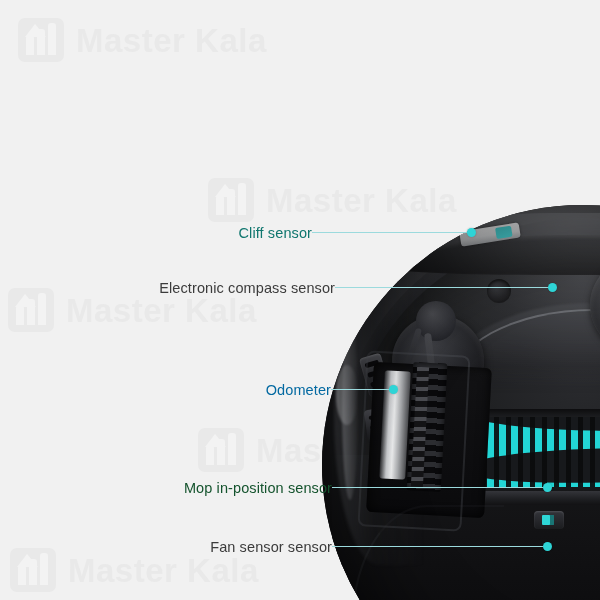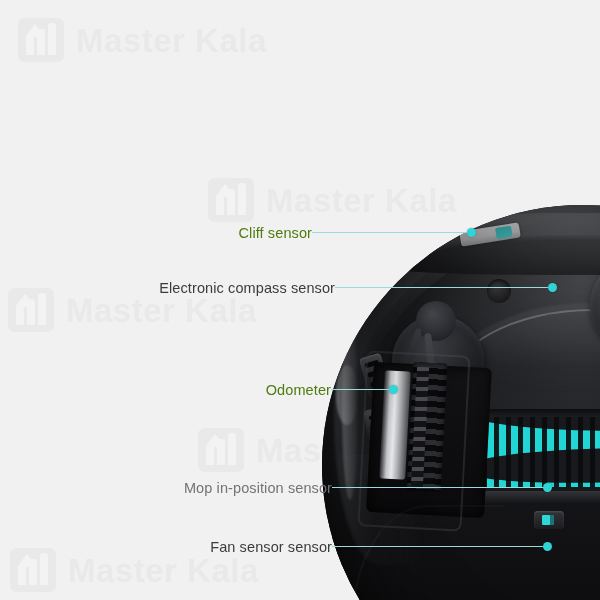--- a/index.html
+++ b/index.html
@@ -495,36 +495,36 @@
     <div class="r-layer" id="notch2"></div>
     <div class="r-layer" id="gloss"></div>
     <div class="r-layer" id="vignette"></div>
   </div>
   <div id="notch" style="position:absolute;left:324px;top:583px;width:0;height:0"></div>
 
   <div id="callouts">
       <div class="callout" style="left: 312px; top: 232px;">
         <span class="c-line" style="width: 163px; background: rgb(155, 218, 221);"></span>
         <span class="c-dot" style="left: 155px; background: rgb(46, 212, 214);"></span>
-        <span class="c-label" style="color: #4d7c0f;">Cliff sensor</span>
+        <span class="c-label" style="color: #0f766e;">Cliff sensor</span>
       </div>
       <div class="callout" style="left: 335px; top: 287px;">
         <span class="c-line" style="width: 221px; background: rgb(155, 218, 221);"></span>
         <span class="c-dot" style="left: 213px; background: rgb(46, 212, 214);"></span>
         <span class="c-label" style="color: rgb(60, 60, 60);">Electronic compass sensor</span>
       </div>
       <div class="callout" style="left: 331px; top: 389px;">
         <span class="c-line" style="width: 66px; background: rgb(155, 218, 221);"></span>
         <span class="c-dot" style="left: 58px; background: rgb(46, 212, 214);"></span>
-        <span class="c-label" style="color: #4d7c0f;">Odometer</span>
+        <span class="c-label" style="color: #0369a1;">Odometer</span>
       </div>
       <div class="callout" style="left: 332px; top: 487px;">
         <span class="c-line" style="width: 219px; background: rgb(155, 218, 221);"></span>
         <span class="c-dot" style="left: 211px; background: rgb(46, 212, 214);"></span>
-        <span class="c-label" style="color: #737373;">Mop in-position sensor</span>
+        <span class="c-label" style="color: #14532d;">Mop in-position sensor</span>
       </div>
       <div class="callout" style="left: 332px; top: 546px;">
         <span class="c-line" style="width: 219px; background: rgb(155, 218, 221);"></span>
         <span class="c-dot" style="left: 211px; background: rgb(46, 212, 214);"></span>
         <span class="c-label" style="color: rgb(60, 60, 60);">Fan sensor sensor</span>
       </div>
     </div>
 
 </div>
 

